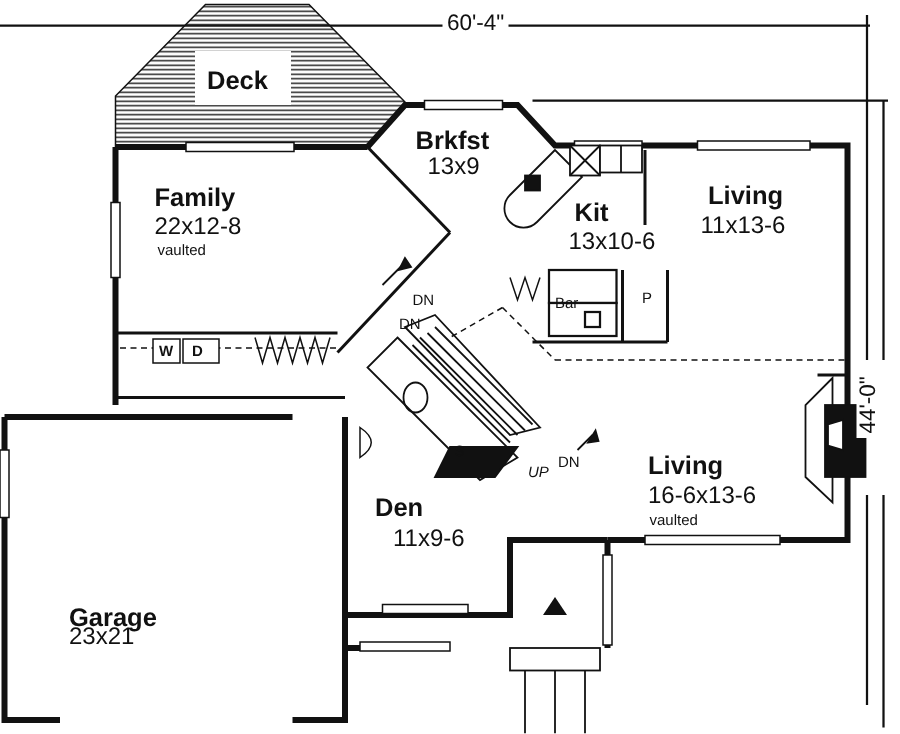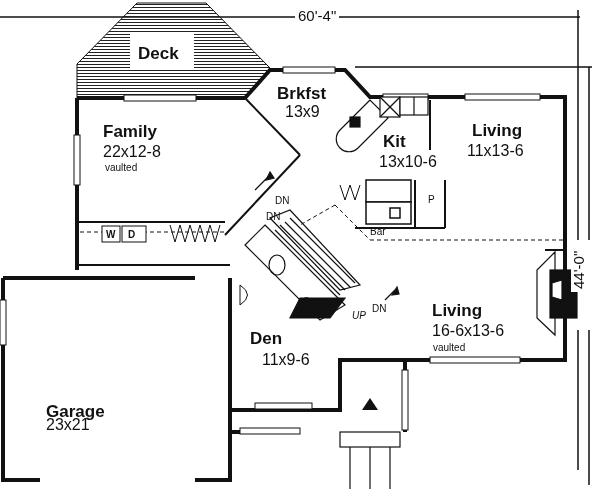--- a/index.html
+++ b/index.html
@@ -170,19 +170,19 @@
 
 <div class="lbl room-name" style="left:250px; top:330px;">Den</div>
 <div class="lbl room-dim" style="left:262px; top:352px;">11x9-6</div>
 
 <div class="lbl room-name" style="left:46px; top:403px;">Garage</div>
 <div class="lbl room-dim" style="left:46px; top:417px;">23x21</div>
 
 <div class="lbl small" style="left:106px; top:230px;">W</div>
 <div class="lbl small" style="left:128px; top:230px;">D</div>
 <div class="lbl tiny" style="left:428px; top:195px;">P</div>
-<div class="lbl tiny" style="left:370px; top:227px;">Bar</div>
+<div class="lbl tiny" style="left:370px; top:198px;">Bar</div>
 <div class="lbl tiny" style="left:303px; top:297px;">S</div>
 
 <div class="lbl tiny" style="left:275px; top:196px;">DN</div>
 <div class="lbl tiny" style="left:266px; top:212px;">DN</div>
 <div class="lbl tiny" style="left:372px; top:304px;">DN</div>
 <div class="lbl tiny" style="left:352px; top:311px;font-style:italic;">UP</div>
 
 </body></html>

